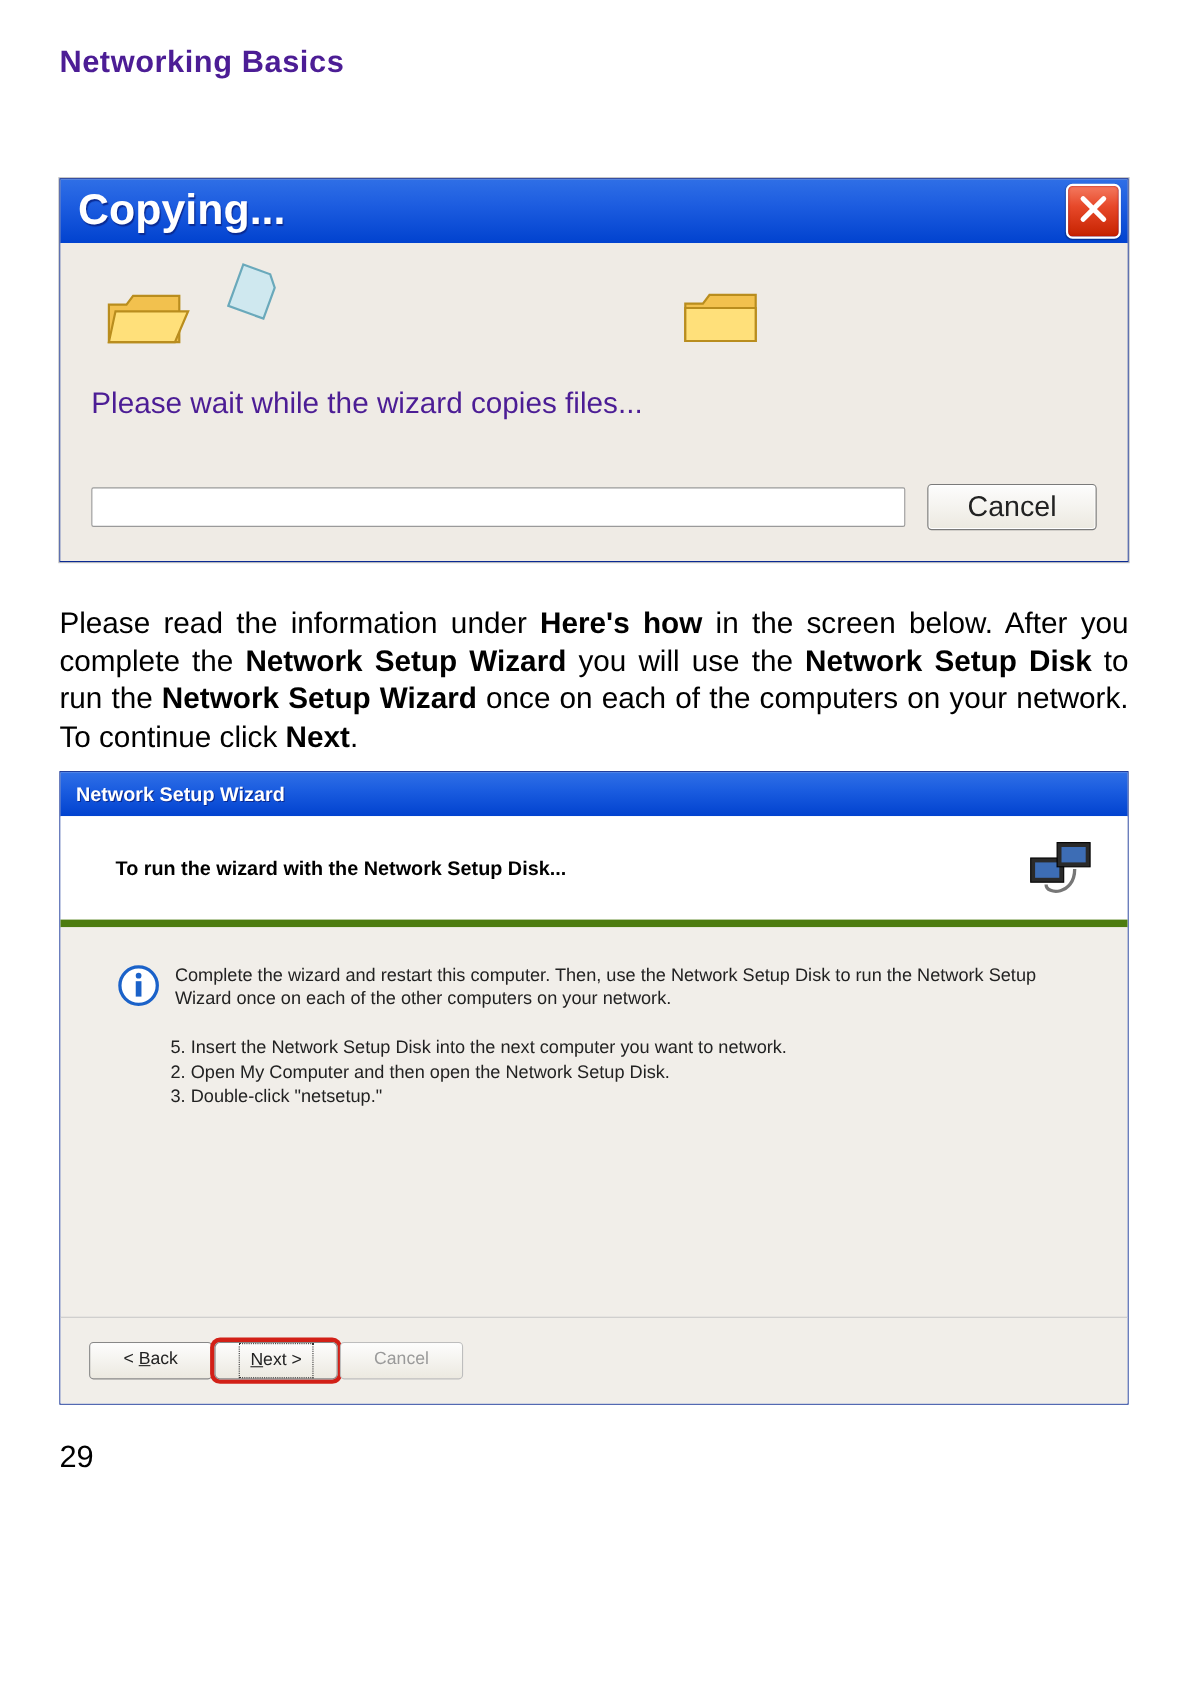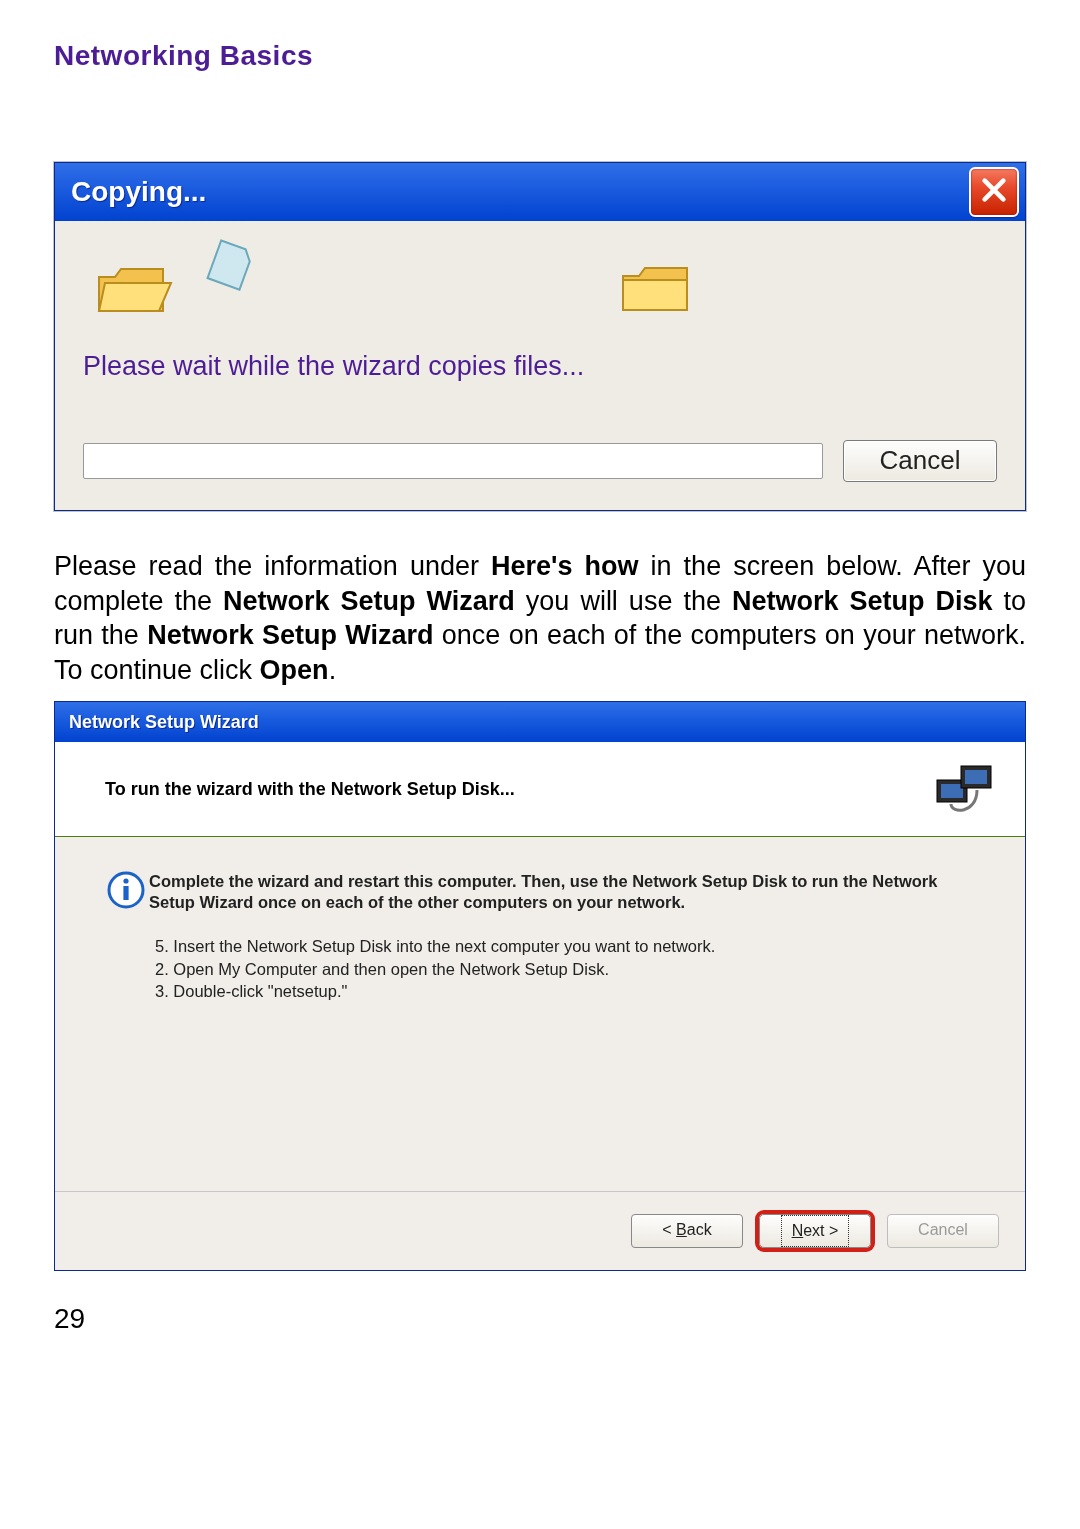--- a/index.html
+++ b/index.html
@@ -28,21 +28,21 @@
   .copy-titlebar {
     background: linear-gradient(to bottom, #2f6fe6 0%, #1d5de0 40%, #0142cf 100%);
     color: #fff;
     display: flex;
     align-items: center;
     justify-content: space-between;
     height: 58px;
     padding: 0 6px 0 16px;
   }
   .copy-titlebar .title-text {
-    font-size: 28px;
+    font-size: 39px;
     font-weight: bold;
     font-family: "Trebuchet MS", Arial, sans-serif;
     text-shadow: 1px 1px 1px #0a2a92;
   }
   .close-btn {
     width: 46px;
     height: 46px;
     background: linear-gradient(to bottom, #f47a60 0%, #e7492a 40%, #c62200 100%);
     border: 2px solid #fff;
     border-radius: 6px;
@@ -128,57 +128,56 @@
     font-weight: bold;
     font-size: 18px;
     text-shadow: 1px 1px 0 #0a2a92;
   }
   .wiz-header {
     display: flex;
     align-items: center;
     justify-content: space-between;
     padding: 18px 28px 18px 50px;
     background: #fff;
-    border-bottom: 1px solid #4d7c0f;
+    border-bottom: 7px solid #4d7c0f;
   }
   .wiz-header .hdr-text {
     font-family: Tahoma, Arial, sans-serif;
     font-size: 18px;
     font-weight: bold;
     color: #000;
   }
   .wiz-header .hdr-icon {
     width: 64px; height: 58px;
     display:flex; align-items:center; justify-content:center;
   }
 
   .wiz-body {
     background: #f1eee9;
     padding: 34px 52px 10px 52px;
     font-family: Tahoma, Arial, sans-serif;
     font-size: 16.5px;
     color: #222;
     min-height: 310px;
   }
-  .info-row { display:flex; gap:4px; align-items:flex-start; margin-bottom:22px;font-weight:bold; }
+  .info-row { display:flex; gap:14px; align-items:flex-start; margin-bottom:22px; }
   .info-icon {
     width:38px; height:38px; flex-shrink:0;
     display:flex; align-items:center; justify-content:center;
   }
   .info-text { line-height:1.28; }
   .hh-label { margin: 8px 0 24px 48px; }
   .hh-list { margin-left: 48px; line-height:1.35; }
 
   .wiz-footer {
     background: #f1eee9;
     border-top: 1px solid #c8c8c8;
     padding: 22px 26px;
     display:flex;
-    justify-content:flex-end;
-    gap:16px;
+    gap:2px;
   }
   .wbtn {
     font-family: Tahoma, Arial, sans-serif;
     font-size: 16px;
     width: 110px; height: 32px;
     line-height:30px;
     text-align:center;
     background: linear-gradient(to bottom,#fdfdfd,#ece9e0);
     border: 1px solid #888;
     border-radius: 4px;
@@ -241,21 +240,21 @@
     </div>
     <div class="copy-msg">Please wait while the wizard copies files...</div>
     <div class="copy-bottom-row">
       <div class="progress-empty"></div>
       <div class="btn-xp">Cancel</div>
     </div>
   </div>
 </div>
 
 <div class="para">
-  <span>Please read the information under </span><b>Here's how</b><span> in the screen below.  After you complete the </span><b>Network Setup Wizard</b><span> you will use the </span><b>Network Setup Disk</b><span> to run the </span><b>Network Setup Wizard</b><span> once on each of the computers on your network.  To continue click </span><b>Open</b><span>.</span>
+  <span>Please read the information under </span><b>Here's how</b><span> in the screen below.  After you complete the </span><b>Network Setup Wizard</b><span> you will use the </span><b>Network Setup Disk</b><span> to run the </span><b>Network Setup Wizard</b><span> once on each of the computers on your network.  To continue click </span><b>Next</b><span>.</span>
 </div>
 
 <div class="wiz-dialog">
   <div class="wiz-titlebar">
     <span>Network Setup Wizard</span>
   </div>
   <div class="wiz-header">
     <div class="hdr-text">To run the wizard with the Network Setup Disk...</div>
     <div class="hdr-icon">
       <svg width="64" height="58" viewBox="0 0 64 58">

